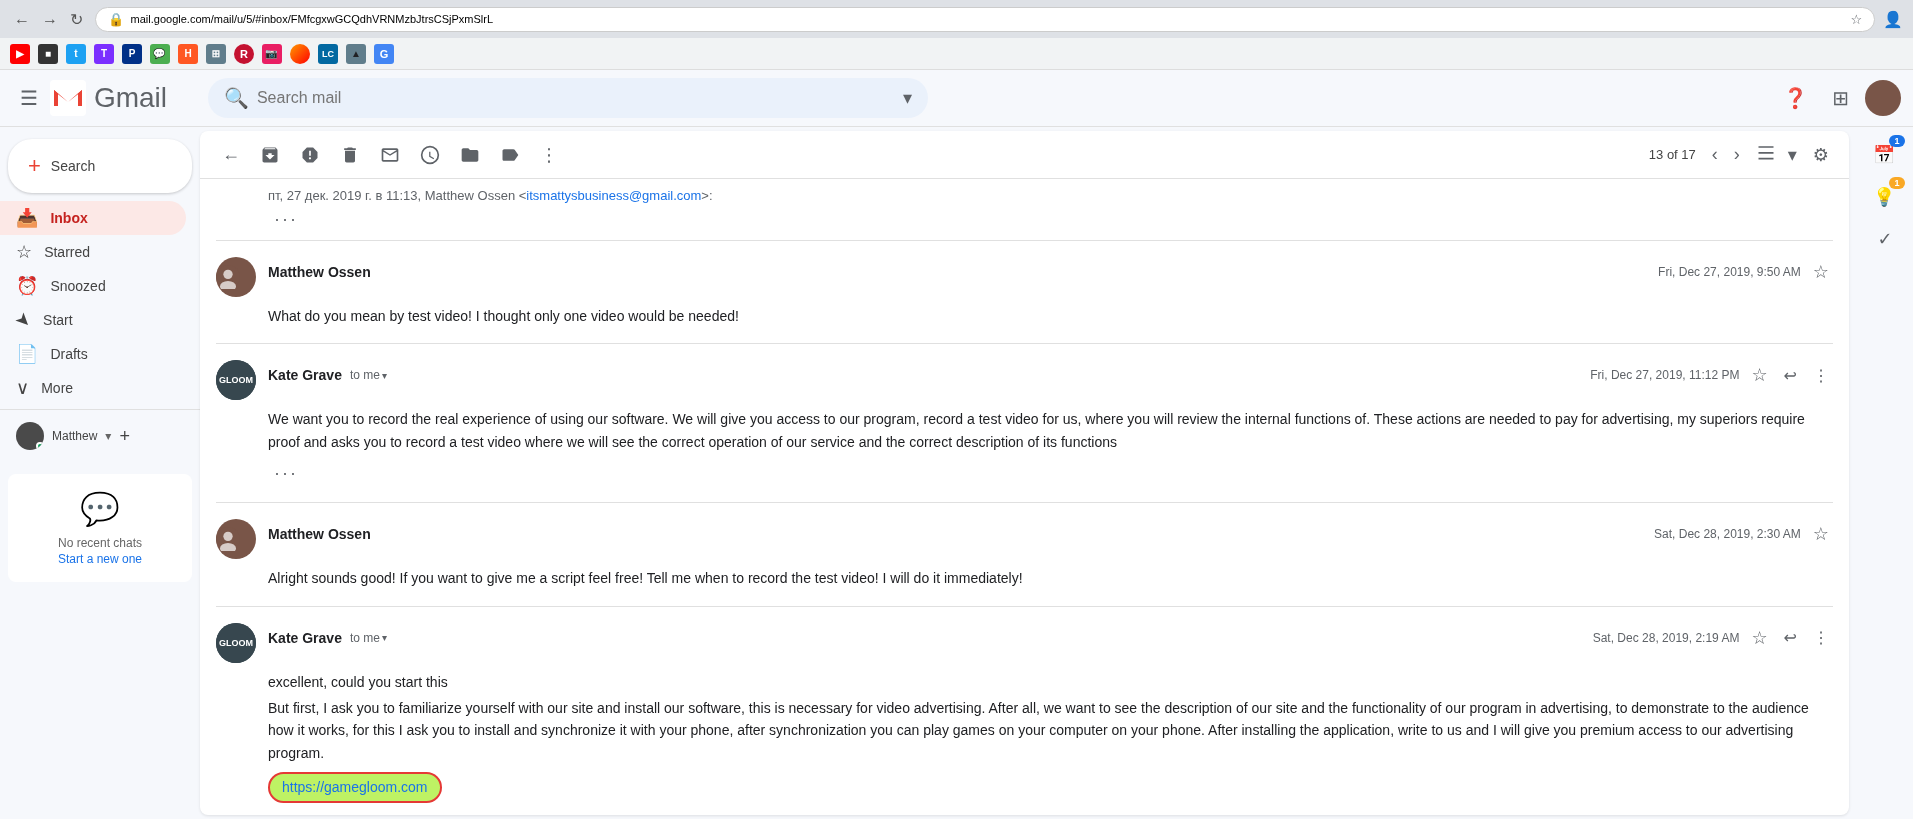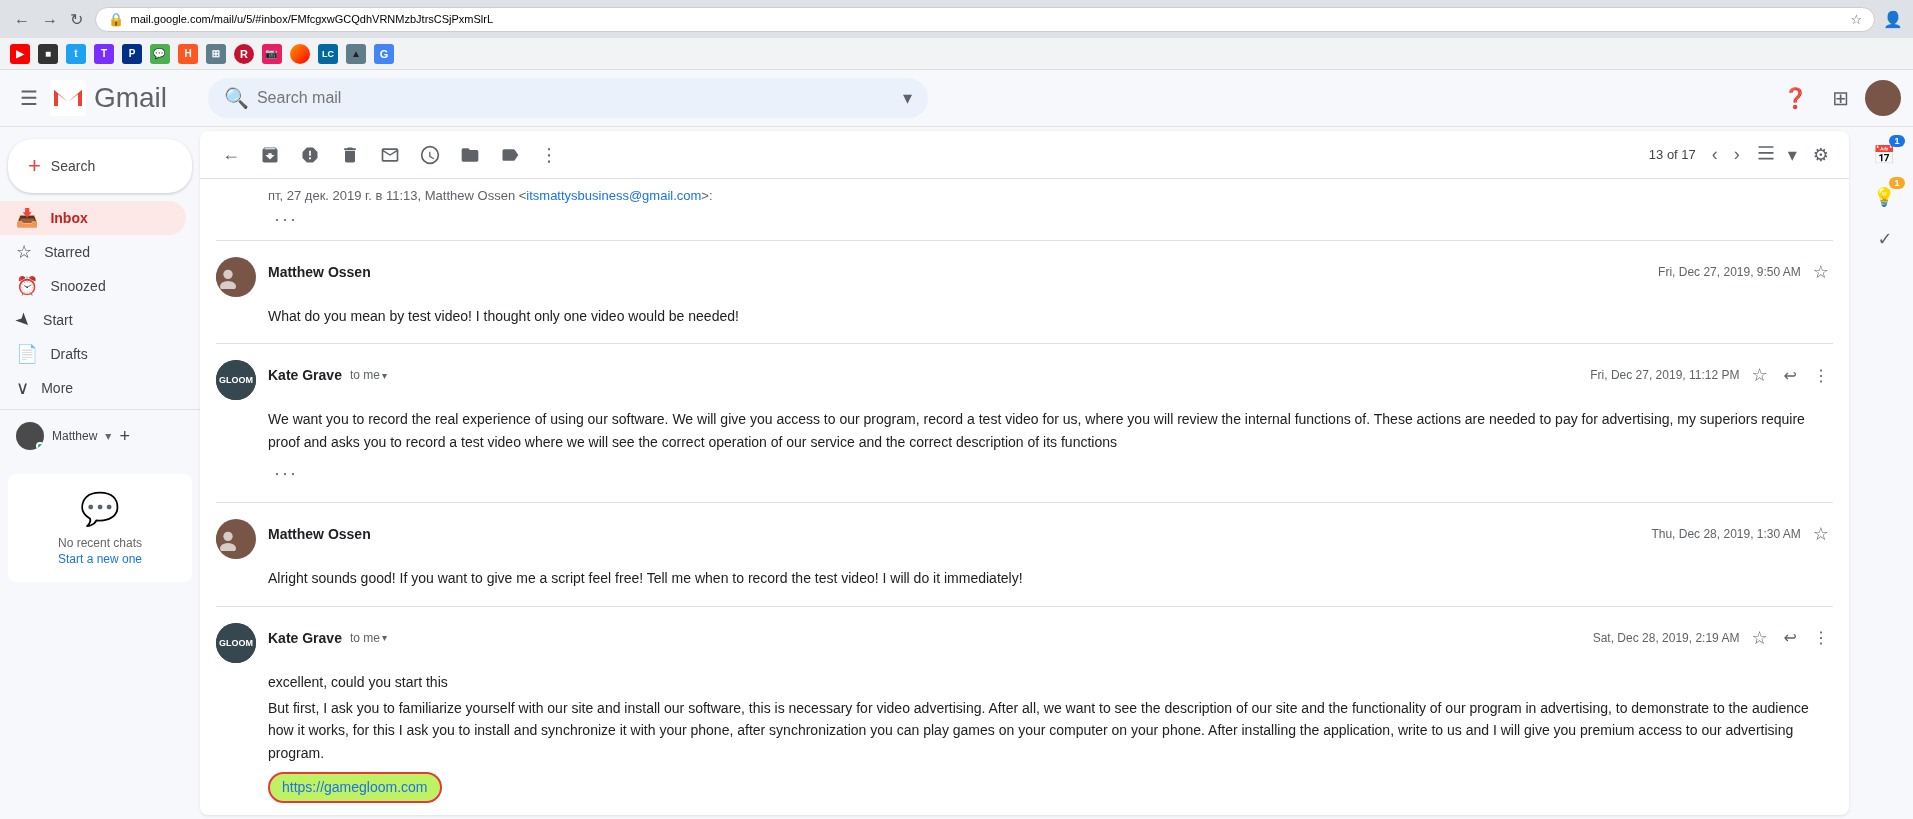--- a/index.html
+++ b/index.html
@@ -360,21 +360,21 @@
             <div class="avatar avatar-matthew">
               <svg width="24" height="24" viewBox="0 0 36 36">
                   <circle cx="18" cy="18" r="18" fill="#795548"></circle>
                   <circle cx="18" cy="14" r="7" fill="#d7ccc8"></circle>
                   <ellipse cx="18" cy="32" rx="12" ry="8" fill="#d7ccc8"></ellipse>
                 </svg>
             </div>
             <div class="email-sender-info">
               <div class="sender-row">
                 <span class="sender-name">Matthew Ossen</span>
-                <span class="email-date">Thu, Dec 28, 2019, 1:30 AM</span>
+                <span class="email-date">Sat, Dec 28, 2019, 2:30 AM</span>
                 <button class="star-btn">☆</button>
               </div>
             </div>
           </div>
           <div class="email-body">
             <span>Alright sounds good! If you want to give me a script feel free! Tell me when to record the test video! I will do it immediately!</span>
           </div>
         </div>
 
         <div class="email-message">

